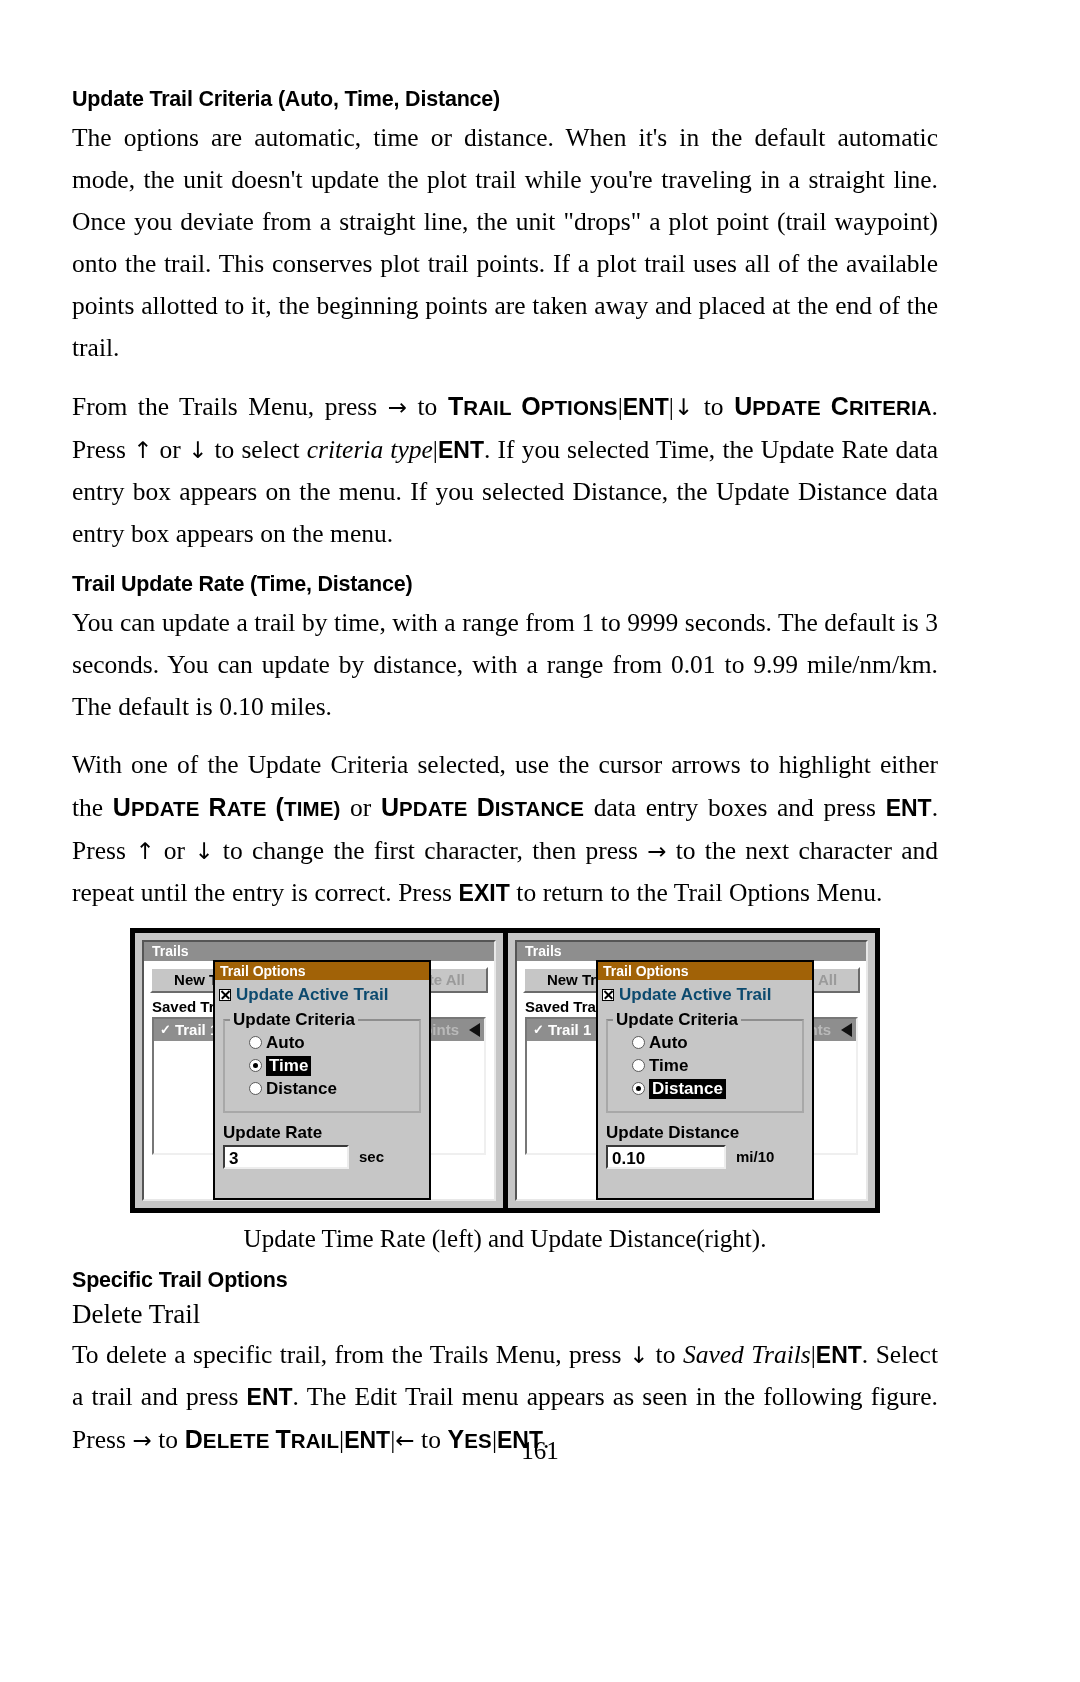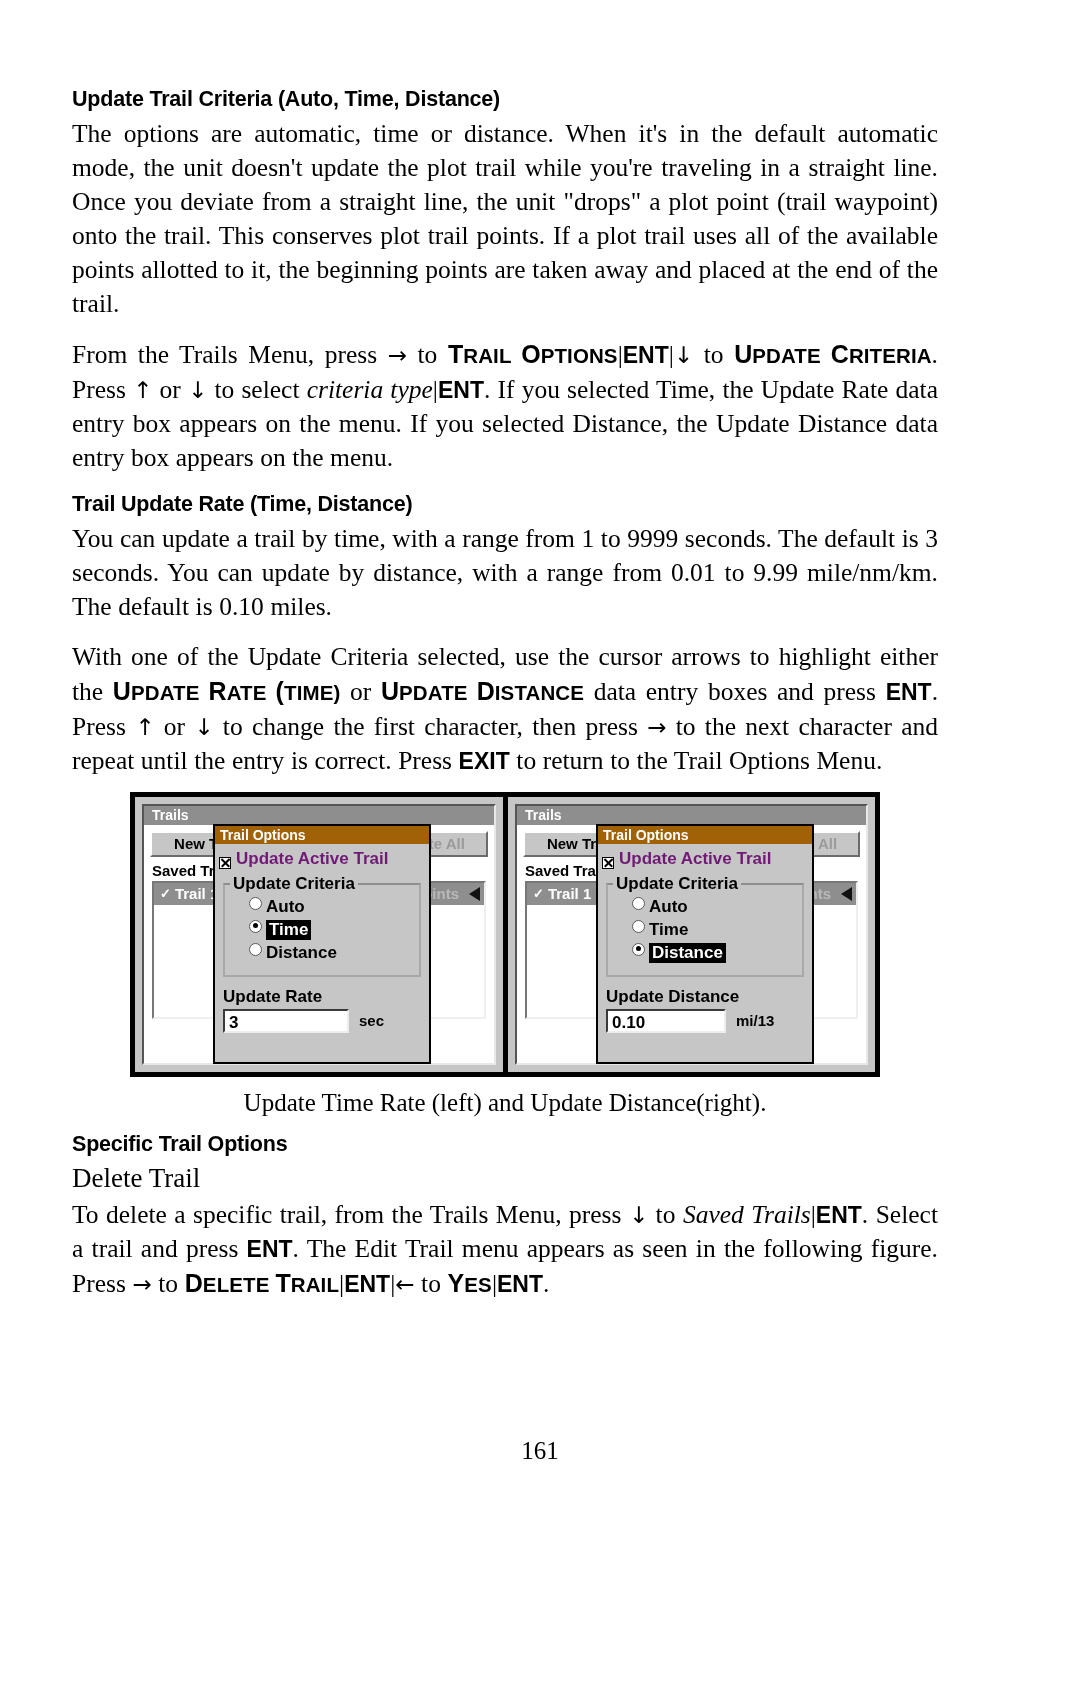--- a/index.html
+++ b/index.html
@@ -33,21 +33,21 @@
   h3.sec-head2 {
     font-family: "Liberation Serif", serif;
     font-weight: normal;
     font-size: 27px;
     margin: 2px 0 4px 0;
     line-height: 1.2;
   }
 
   p.body {
     font-size: 25.5px;
-    line-height: 34px;
+    line-height: 42px;
     text-align: justify;
     margin: 0 0 16px 0;
     text-justify: inter-word;
     word-spacing: 0.2px;
   }
   p.tight { margin-bottom: 14px; }
 
   .sc {
     font-family: "Liberation Sans", sans-serif;
     font-weight: bold;
@@ -178,24 +178,24 @@
   .popup-title {
     background: #a16207;
     color: #ffffff;
     font-weight: bold;
     font-size: 14px;
     line-height: 18px;
     padding-left: 5px;
   }
   .chk-line {
     display: flex;
-    align-items: flex-end;
+    align-items: center;
     font-weight: bold;
     font-size: 17px;
-    color: #701a75;
+    color: #0c4a6e;
     margin: 5px 0 0 4px;
   }
   .chkbox {
     width: 12px; height: 12px;
     border: 1.5px solid #000;
     background: #fff;
     margin-right: 5px;
     position: relative;
     box-sizing: border-box;
   }
@@ -221,21 +221,21 @@
     top: -11px;
     left: 5px;
     background: #c6c6c6;
     padding: 0 3px;
     font-weight: bold;
     font-size: 17px;
     color: #000;
   }
   .radio-line {
     display: flex;
-    align-items: flex-start;
+    align-items: center;
     margin: 0 0 3px 24px;
     font-weight: bold;
     font-size: 17px;
   }
   .radio {
     width: 13px; height: 13px;
     border-radius: 50%;
     border: 1.5px solid #5a5a5a;
     background: #ffffff;
     margin-right: 4px;
@@ -411,21 +411,21 @@
               <span class="radio-label">Time</span>
             </div>
             <div class="radio-line">
               <span class="radio on"></span>
               <span class="radio-label sel">Distance</span>
             </div>
           </div>
           <div class="entry-label">Update Distance</div>
           <div class="entry-row">
             <div class="entry-box" style="width:120px;">0.10</div>
-            <div class="entry-unit">mi/13</div>
+            <div class="entry-unit">mi/10</div>
           </div>
         </div>
       </div>
 
     </div>
   </div>
 
   <div class="caption">Update Time Rate (left) and Update Distance(right).</div>
 
   <h3 class="sec-head">Specific Trail Options</h3>

